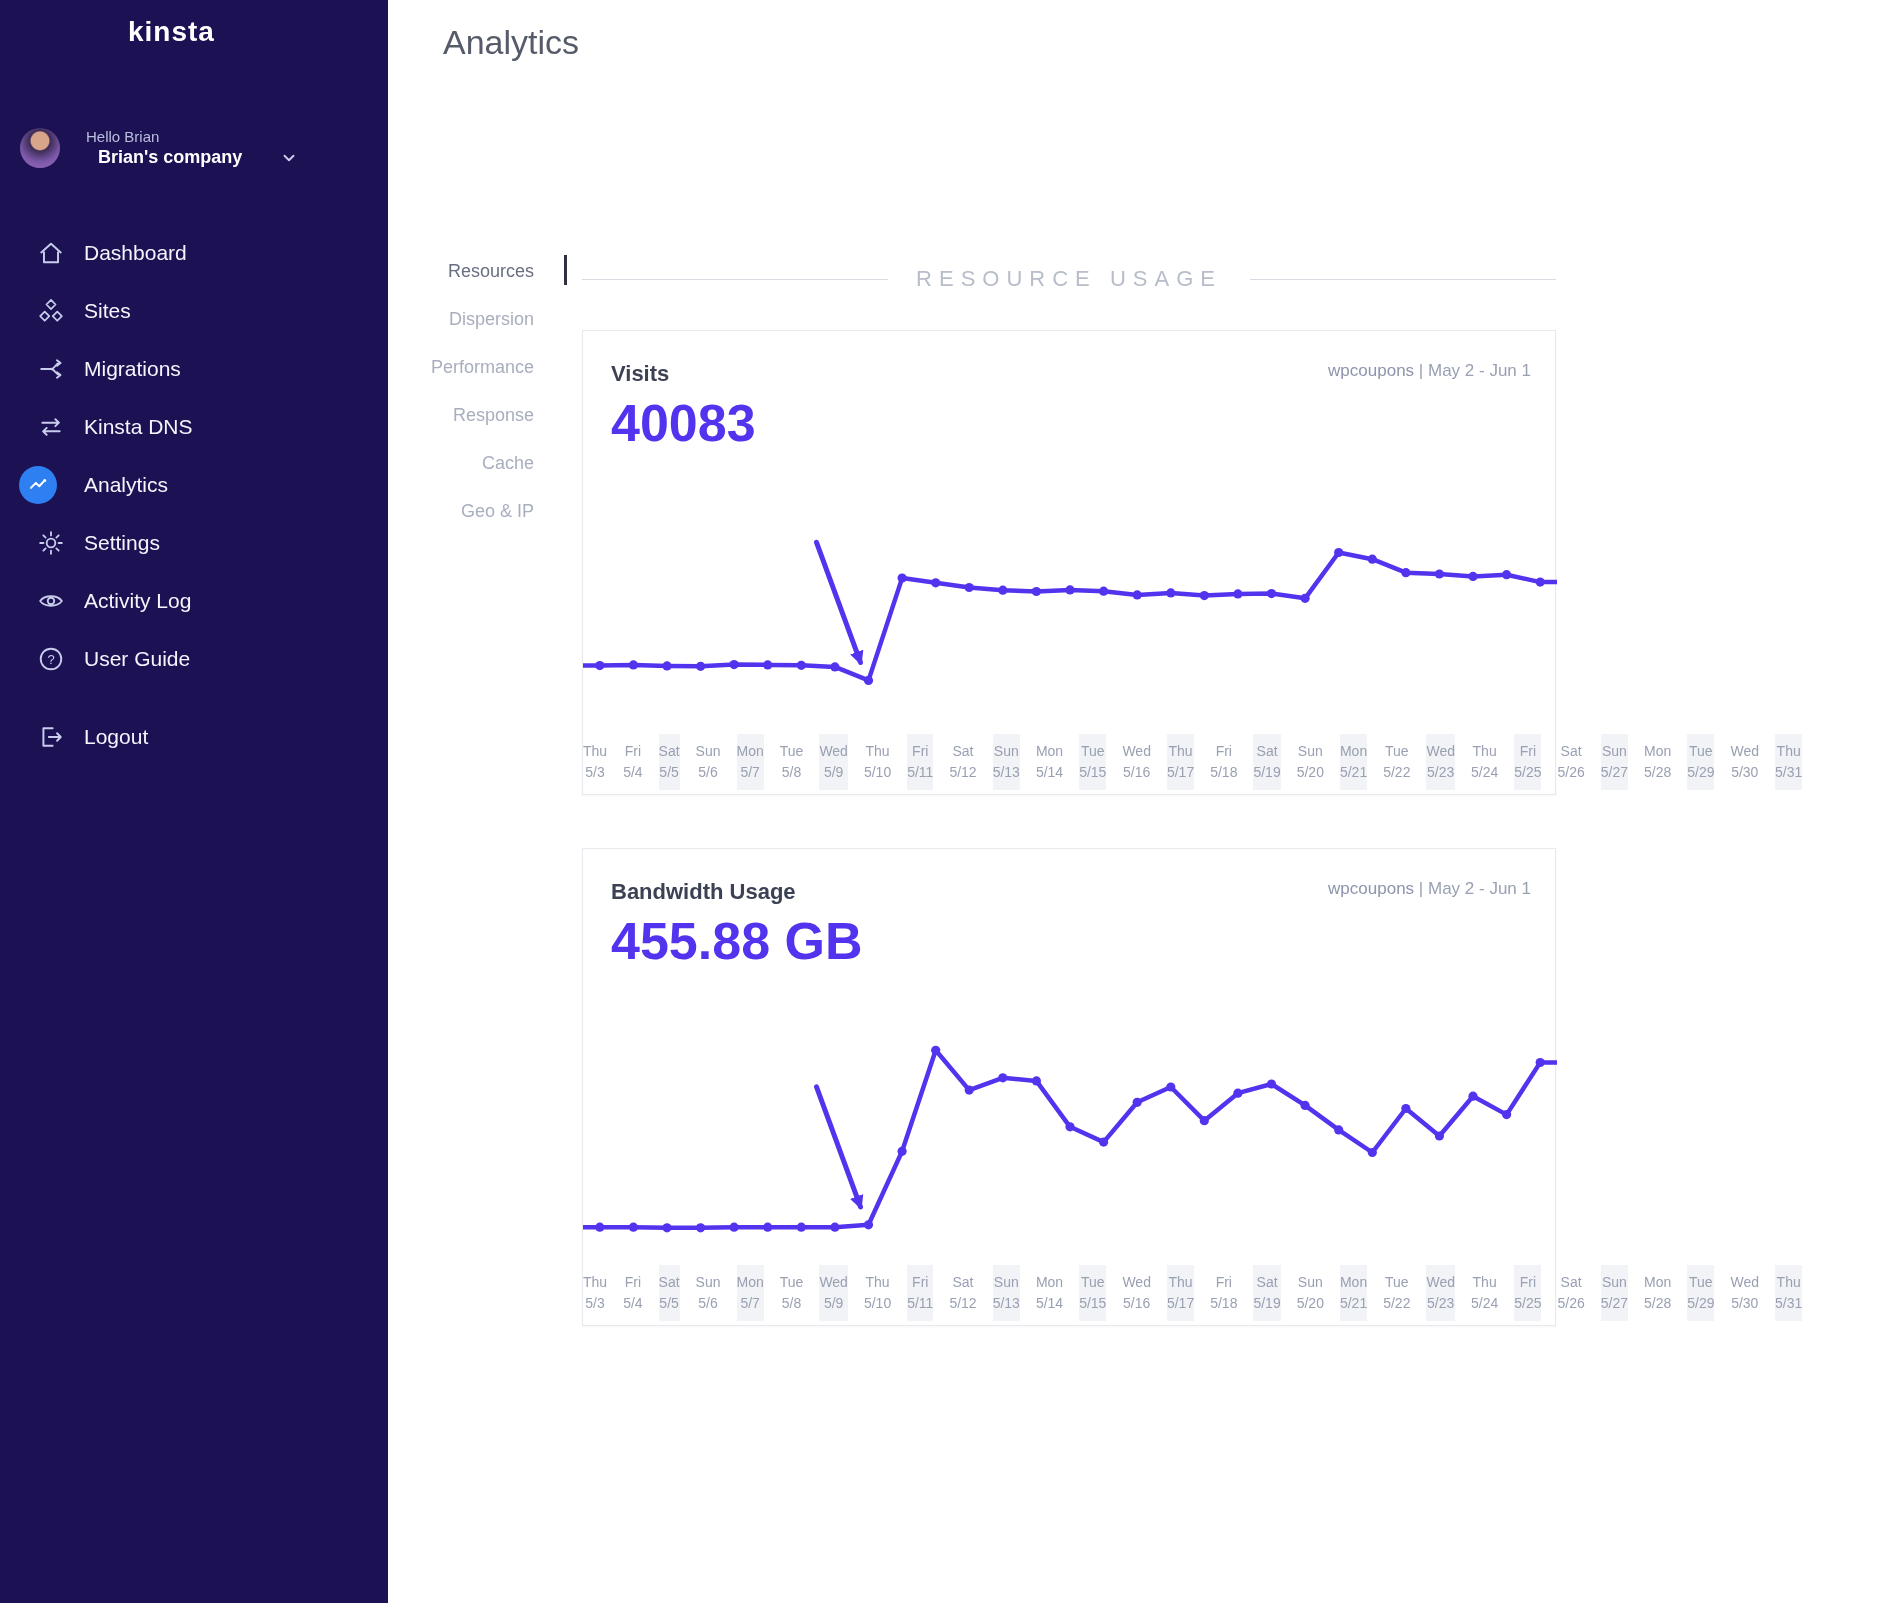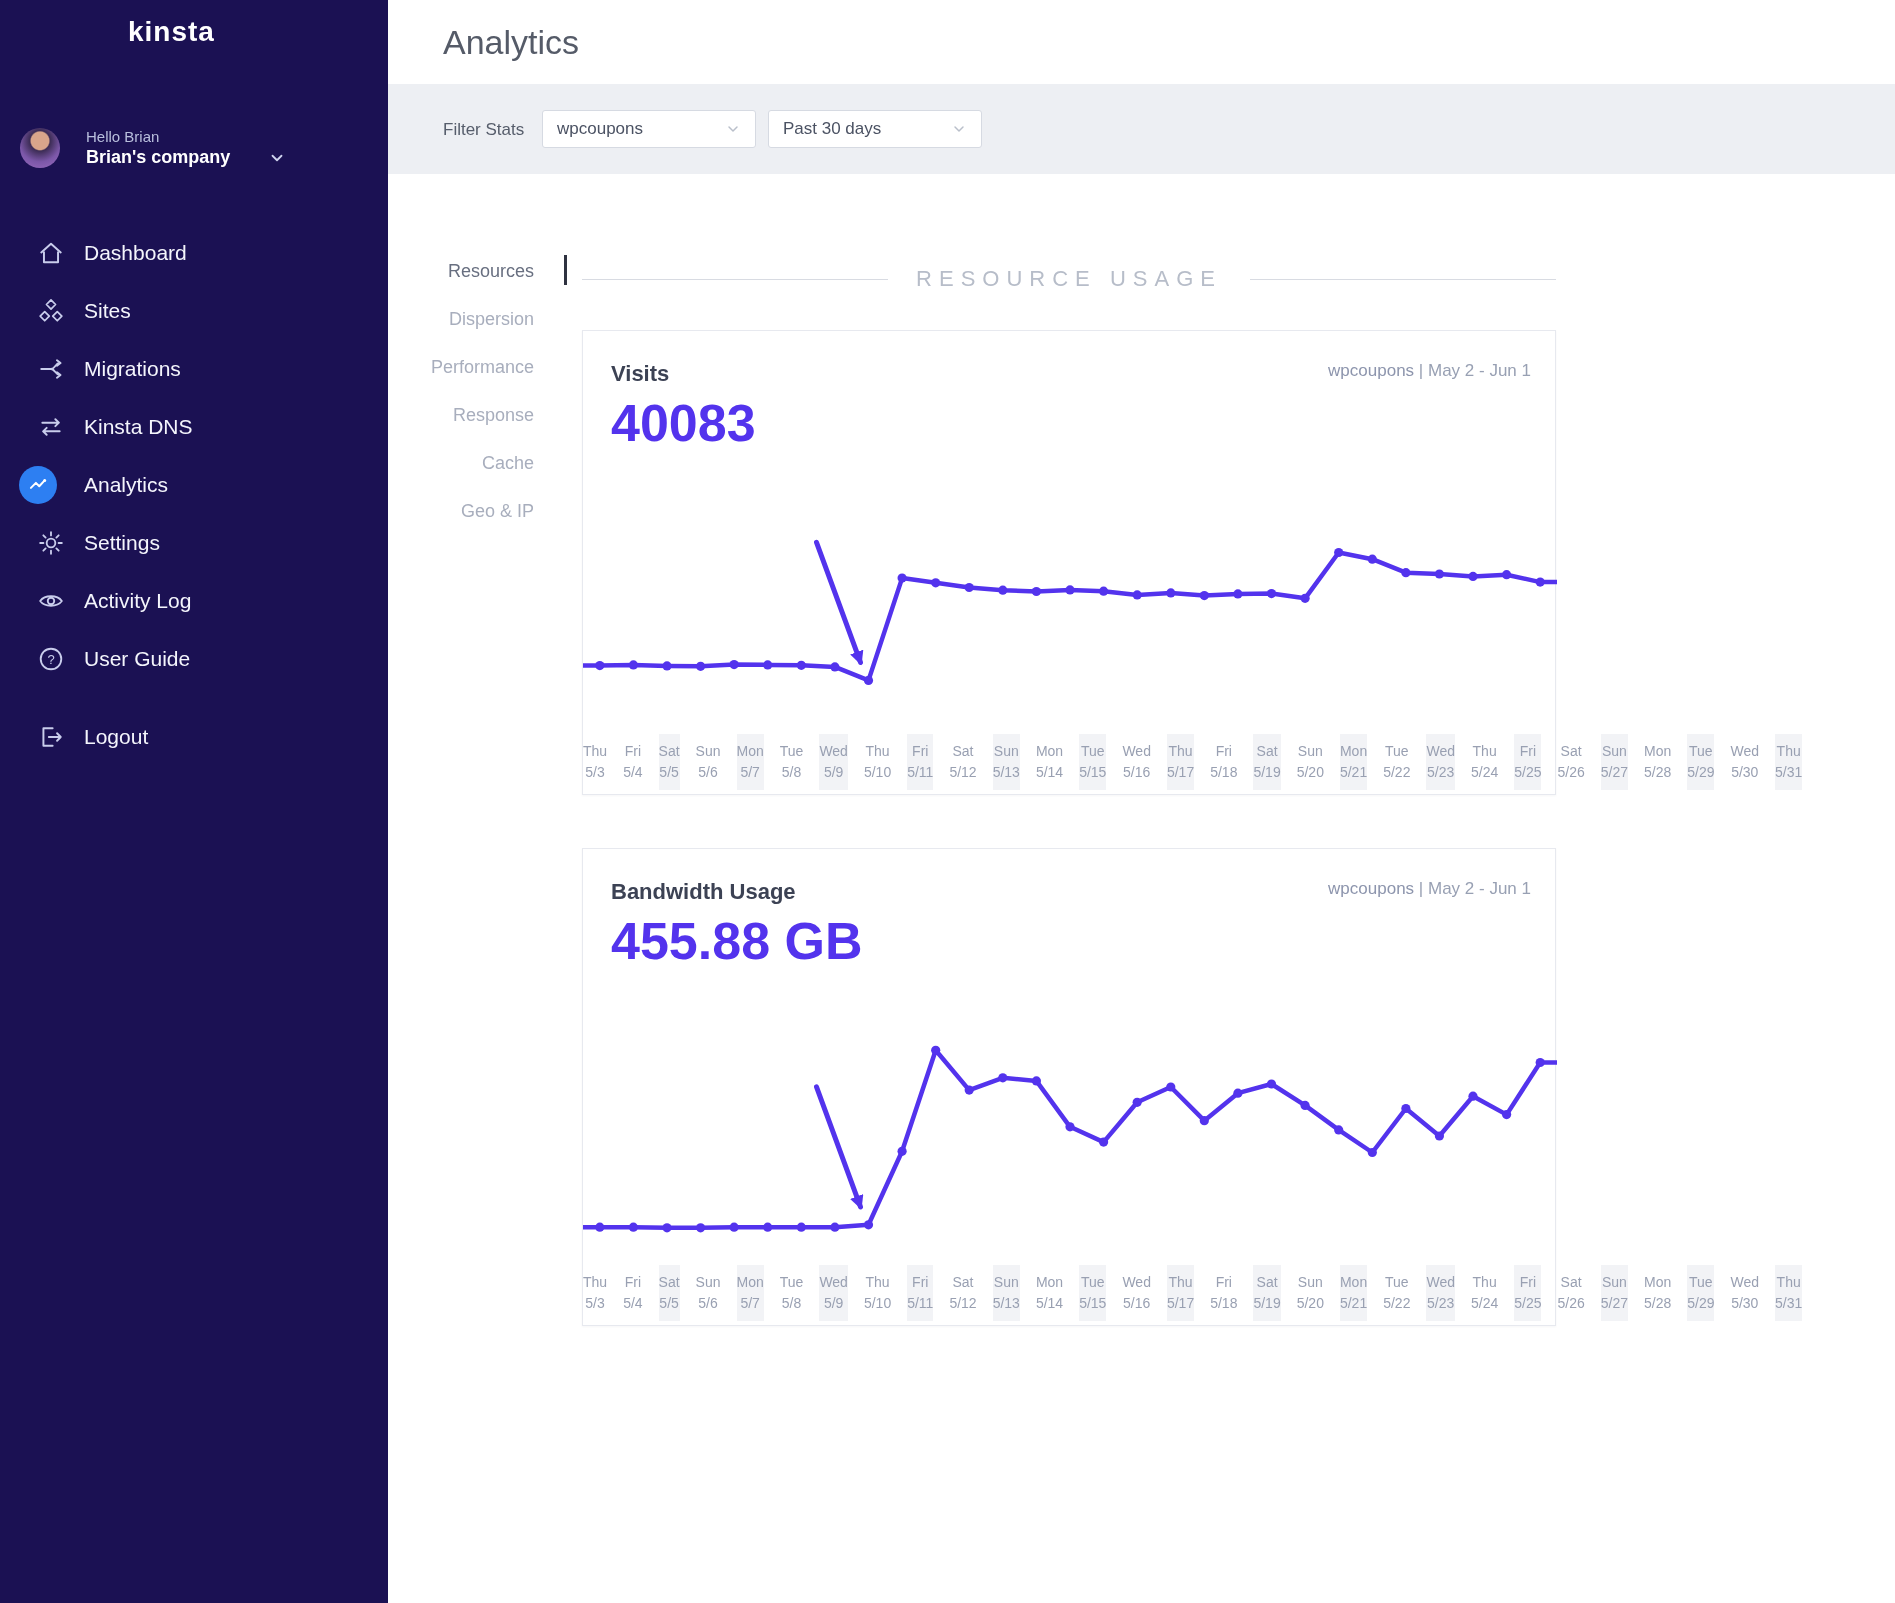--- a/index.html
+++ b/index.html
@@ -8,21 +8,21 @@
 
   
   .sidebar { position:absolute; left:0; top:0; width:388px; height:100%; background:#1b1153; color:#fff; }
   .logo { position:absolute; left:128px; top:16px; font-size:28px; font-weight:700; letter-spacing:1px; color:#fff; }
   .user-block { position:absolute; left:20px; top:128px; display:flex; align-items:center; }
   .avatar { width:40px; height:40px; border-radius:50%; flex:0 0 auto;
             background:radial-gradient(circle at 50% 32%, #d8a58b 26%, #3c2c55 30%, #7b57a8 62%, #9a6cc0 100%); }
   .user-text { margin-left:26px; }
   .user-greeting { font-size:15px; color:#b9bfdd; margin-bottom:2px; }
   .user-company-row { display:flex; align-items:center; }
-  .user-company { font-size:18px; font-weight:700; color:#fff; }
+  .user-company { font-size:18px; font-weight:700; color:#fff;margin-left:12px; }
   .user-chevron { margin-left:38px; color:#cfd3ee; width:18px; height:18px; }
   .nav { position:absolute; left:0; top:224px; width:100%;text-align:center; }
   .nav-item { display:flex; align-items:center; height:58px; padding-left:38px; cursor:pointer; }
   .nav-item.active { padding-left:19px; }
   .nav-icon { width:26px; height:26px; color:#c9cdec; display:flex; align-items:center; justify-content:center; }
   .nav-icon svg { width:26px; height:26px; }
   .nav-icon.active-circle { width:38px; height:38px; border-radius:50%; background:#2d7ff2; color:#fff; }
   .nav-icon.active-circle svg { width:20px; height:20px; }
   .nav-label { margin-left:20px; font-size:21px; color:#f4f5fc; }
   .nav-item.active .nav-label { margin-left:27px; }
@@ -181,35 +181,20 @@
         </div>
       </div>
   </div>
 
   <div class="main">
 
     <div class="page-header">
       <div class="page-title">Analytics</div>
     </div>
 
-    <div class="filter-band">
-      <div class="filter-label">Filter Stats</div>
-      <div class="select select-site">
-        <span>wpcoupons</span>
-        <svg class="chev" viewBox="0 0 24 24">
-            <path d="M6 9 l6 6 6 -6" fill="none" stroke="currentColor" stroke-width="2.2" stroke-linecap="round" stroke-linejoin="round"></path>
-          </svg>
-      </div>
-      <div class="select select-range">
-        <span>Past 30 days</span>
-        <svg class="chev" viewBox="0 0 24 24">
-            <path d="M6 9 l6 6 6 -6" fill="none" stroke="currentColor" stroke-width="2.2" stroke-linecap="round" stroke-linejoin="round"></path>
-          </svg>
-      </div>
-    </div>
 
     <div class="subnav" id="subnav">
         <div class="subnav-item active">Resources</div>
         <div class="subnav-item">Dispersion</div>
         <div class="subnav-item">Performance</div>
         <div class="subnav-item">Response</div>
         <div class="subnav-item">Cache</div>
         <div class="subnav-item">Geo &amp; IP</div>
       </div>
     <div class="subnav-tick"></div>

